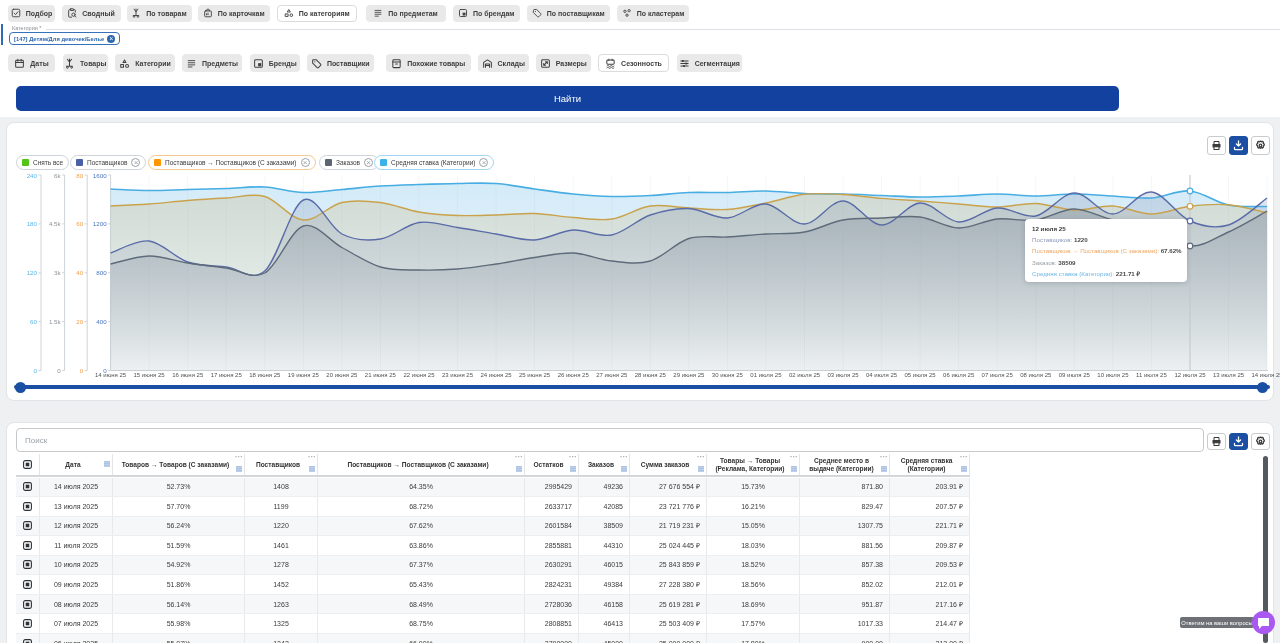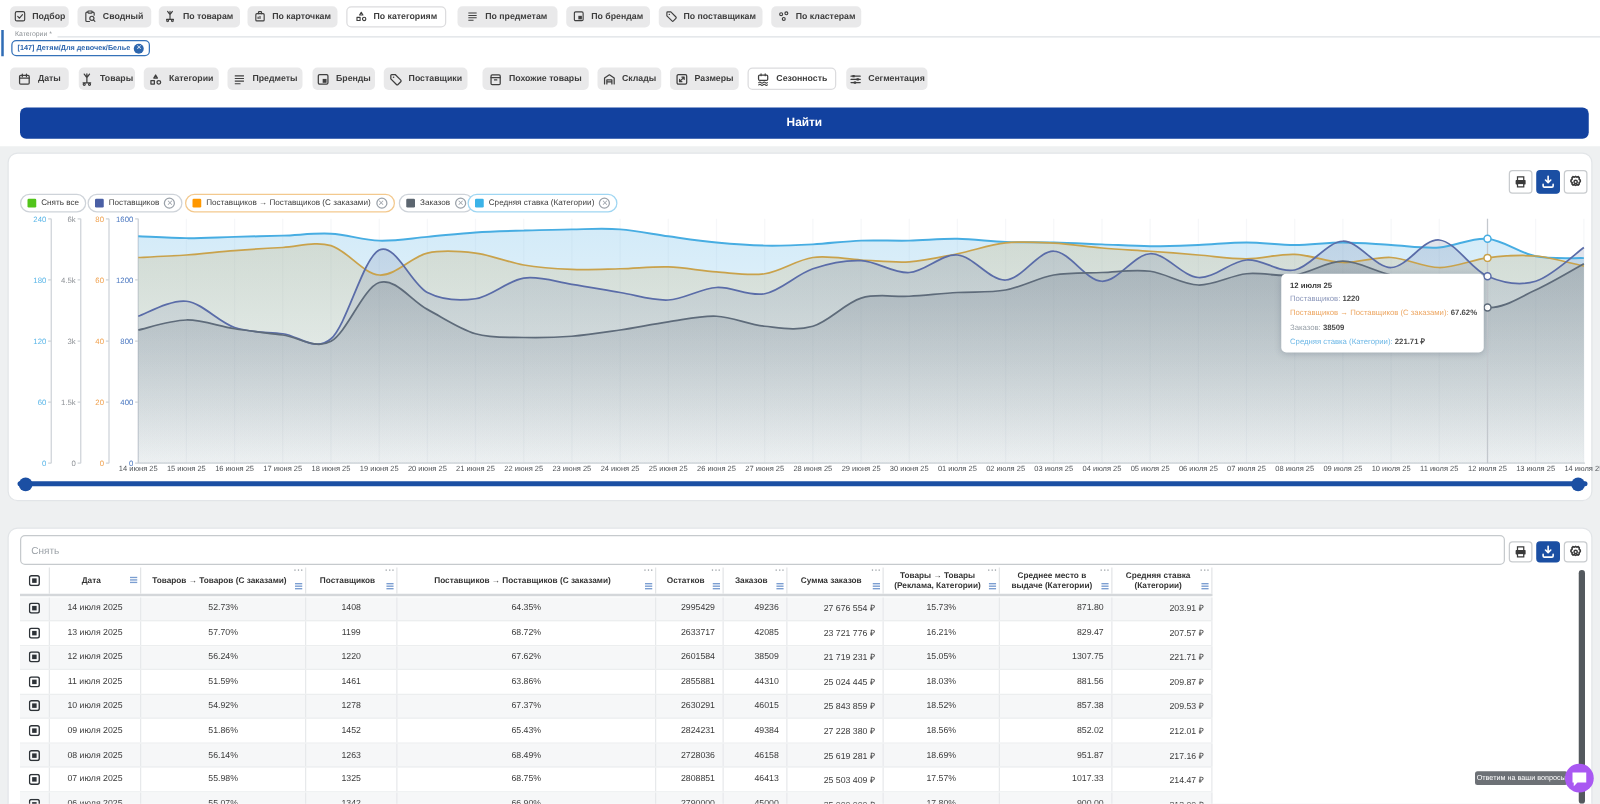--- a/index.html
+++ b/index.html
@@ -113,21 +113,21 @@
       <rect x="2" y="2.2" width="8" height="4.6" rx="1" fill="none" stroke="#3f3f3f" stroke-width="1.1" stroke-linecap="round" stroke-linejoin="round"></rect>
       <path d="M4.2 1.2v1.6M7.8 1.2v1.6M2.2 8.8c.65-.7 1.25-.7 1.9 0s1.25.7 1.9 0 1.25-.7 1.9 0 1.2.7 1.8 0M2.2 10.8c.65-.7 1.25-.7 1.9 0s1.25.7 1.9 0 1.25-.7 1.9 0 1.2.7 1.8 0" fill="none" stroke="#3f3f3f" stroke-width="1" stroke-linecap="round"></path>
     </svg>Сезонность</div>
 <div class="fbtn" style="left:676.5px;width:65.5px"><svg width="12" height="12" viewBox="0 0 12 12">
       <path d="M2 3.2h8M2 6h8M2 8.8h8" fill="none" stroke="#3f3f3f" stroke-width="1.1" stroke-linecap="round" stroke-linejoin="round"></path>
       <rect x="3.2" y="2.2" width="2" height="2" fill="#3f3f3f" stroke="none"></rect>
       <rect x="6.8" y="5" width="2" height="2" fill="#3f3f3f" stroke="none"></rect>
       <rect x="4.4" y="7.8" width="2" height="2" fill="#3f3f3f" stroke="none"></rect>
     </svg>Сегментация</div>
 
-<div class="abs" style="left:16px;top:86px;width:1255px;height:25px;background:#12419f;border-radius:5px;display:flex;align-items:center;justify-content:center;color:#fff;font-size:9.5px;font-weight:bold">Найти</div>
+<div class="abs" style="left:16px;top:86px;width:1103px;height:25px;background:#12419f;border-radius:5px;display:flex;align-items:center;justify-content:center;color:#fff;font-size:9.5px;font-weight:normal">Найти</div>
 
 <div class="card" style="left:6px;top:122px;width:1268px;height:279px"></div>
 <div class="ibtn" style="left:1207px;top:136px">
     <svg width="11" height="11" viewBox="0 0 11 11">
       <path d="M3 4V1.5h5V4" fill="none" stroke="#3a3a3a" stroke-width="1"></path>
       <rect x="1.5" y="4" width="8" height="3.5" rx=".5" fill="#3a3a3a"></rect>
       <rect x="3" y="6.8" width="5" height="2.7" fill="#fff" stroke="#3a3a3a" stroke-width="1"></rect>
     </svg>
   </div>
 <div class="ibtn" style="left:1229px;top:136px;background:#1b4fa3;border-color:#1b4fa3">
@@ -294,21 +294,21 @@
 
 <div class="abs" style="left:1025px;top:219px;width:162px;height:63px;background:#fff;border-radius:4px;box-shadow:0 1px 5px rgba(60,70,90,.25);padding:4px 7px;z-index:5">
 <div class="ttl" style="font-weight:bold;color:#3a3a3a">12 июля 25</div>
 <div class="ttl" style="color:#8d98bb">Поставщиков: <b style="color:#4a4a4a">1220</b></div>
 <div class="ttl" style="color:#eda763">Поставщиков → Поставщиков (С заказами): <b style="color:#4a4a4a">67.62%</b></div>
 <div class="ttl" style="color:#98a0a8">Заказов: <b style="color:#4a4a4a">38509</b></div>
 <div class="ttl" style="color:#6cb7e6">Средняя ставка (Категории): <b style="color:#4a4a4a">221.71 ₽</b></div>
 </div>
 
 <div class="card" style="left:6px;top:422px;width:1268px;height:226px;border-radius:8px 8px 0 0"></div>
-<div class="abs" style="left:16px;top:428px;width:1188px;height:24px;border:1px solid #c6cacd;border-radius:4px;display:flex;align-items:center;padding-left:8px;font-size:8px;color:#9ba1a7;background:#fff">Снять</div>
+<div class="abs" style="left:16px;top:428px;width:1188px;height:24px;border:1px solid #c6cacd;border-radius:4px;display:flex;align-items:center;padding-left:8px;font-size:8px;color:#9ba1a7;background:#fff">Поиск</div>
 <div class="ibtn" style="left:1207px;top:433px;height:17px">
     <svg width="11" height="11" viewBox="0 0 11 11">
       <path d="M3 4V1.5h5V4" fill="none" stroke="#3a3a3a" stroke-width="1"></path>
       <rect x="1.5" y="4" width="8" height="3.5" rx=".5" fill="#3a3a3a"></rect>
       <rect x="3" y="6.8" width="5" height="2.7" fill="#fff" stroke="#3a3a3a" stroke-width="1"></rect>
     </svg>
   </div>
 <div class="ibtn" style="left:1229px;top:433px;height:17px;background:#1b4fa3;border-color:#1b4fa3">
     <svg width="11" height="11" viewBox="0 0 11 11">
       <path d="M5.5 1v5M3.4 4l2.1 2.1L7.6 4" fill="none" stroke="#fff" stroke-width="1.3" stroke-linecap="round" stroke-linejoin="round"></path>

